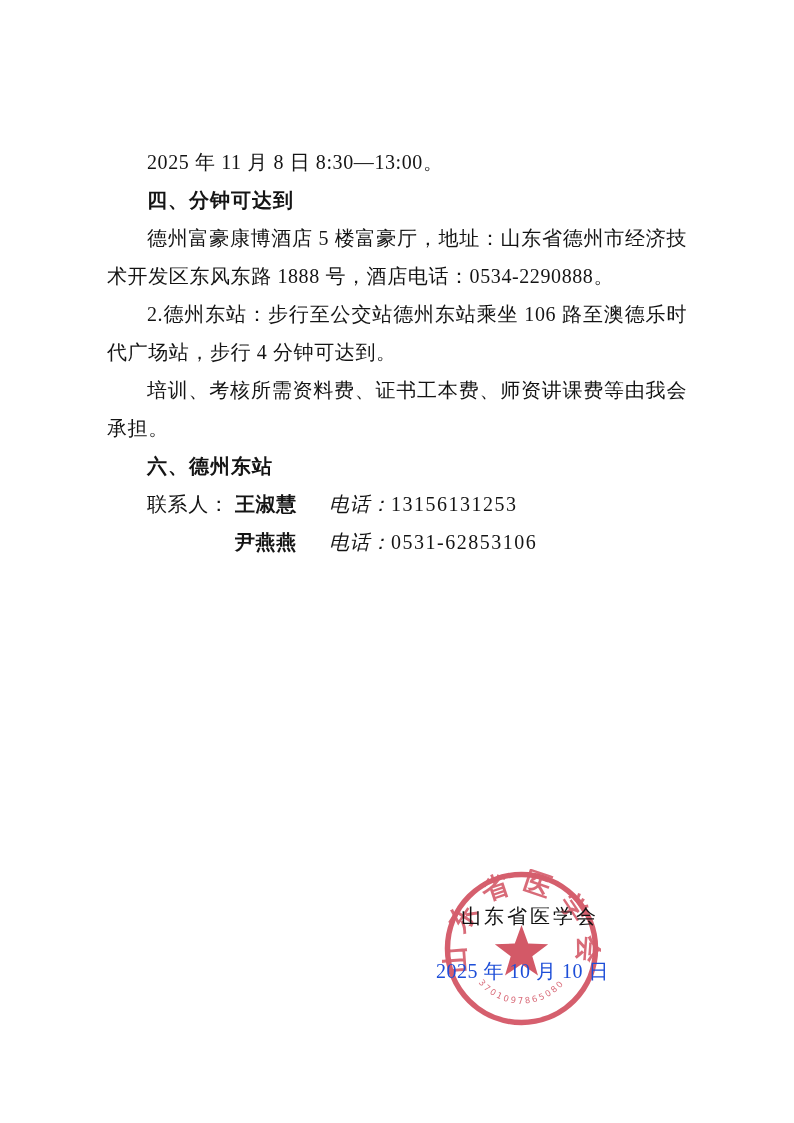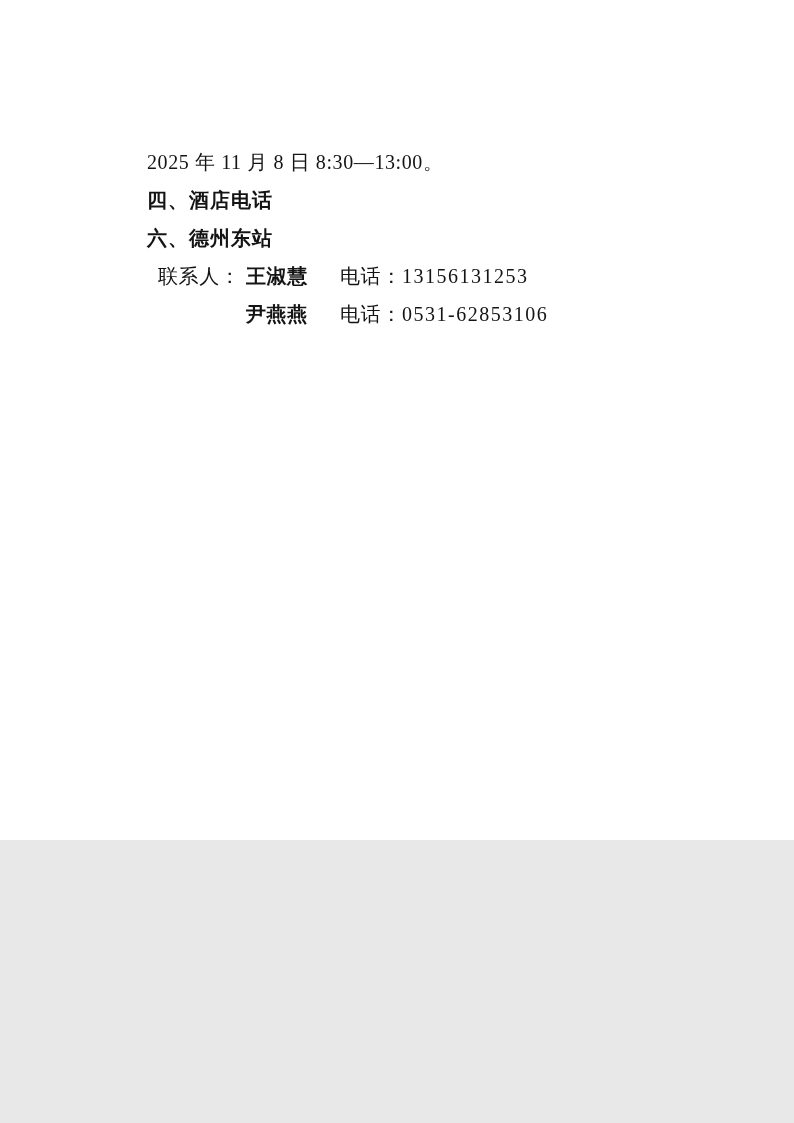--- a/index.html
+++ b/index.html
@@ -1,18 +1,18 @@
 <!DOCTYPE html>
 <html><head>
 <meta charset="utf-8">
 <style>
   html,body { margin:0; padding:0; background:#e8e8e8; }
   .page {
     position:relative;
-    width:794px; height:840px;
+    width:794px; height:1123px;
     margin:0 auto;
     background:#ffffff;
     font-family:"Liberation Serif","DejaVu Serif",serif;
     color:#141414;
     overflow:hidden;
   }
   .content {
     position:absolute;
     left:107px; top:143px;
     width:580px;
@@ -34,23 +34,23 @@
     font-family:"Liberation Sans","DejaVu Sans",sans-serif;
     letter-spacing:1px;
   }
   .contact-row {
     font-size:20px;
     line-height:38px;
     letter-spacing:0.6px;
     white-space:nowrap;
   }
   .c-indent { display:inline-block; width:40px; }
-  .c-label  { display:inline-block; width:88px;margin-left:11px; }
+  .c-label  { display:inline-block; width:88px; }
   .c-name   { display:inline-block; width:94px;font-weight:bold; }
-  .c-plabel { display:inline-block; width:62px; }
+  .c-plabel { display:inline-block; width:62px;font-style:italic; }
   .c-phone  { letter-spacing:1.5px;margin-top:8px; }
   
   .seal-svg { position:absolute; left:442px; top:869px; }
   .sig-org  {
     position:absolute; left:461px; top:901px;
     font-size:20px; line-height:30px; letter-spacing:3px;
     color:#111;
   }
   .sig-date {
     position:absolute; left:436px; top:956px;
@@ -61,22 +61,25 @@
 </style>
 </head>
 <body>
 
 <div class="page">
 
   <div class="content">
 
     <p class="body-par">2025 年 11 月 8 日 8:30—13:00。</p>
 
-    <h2 class="sec-heading">四、酒店电话</h2>
+    <h2 class="sec-heading">四、分钟可达到</h2>
+    <p class="body-par">德州富豪康博酒店 5 楼富豪厅，地址：山东省德州市经济技术开发区东风东路 1888 号，酒店电话：0534-2290888。</p>
+    <p class="body-par">2.德州东站：步行至公交站德州东站乘坐 106 路至澳德乐时代广场站，步行 4 分钟可达到。</p>
 
+    <p class="body-par">培训、考核所需资料费、证书工本费、师资讲课费等由我会承担。</p>
 
     <h2 class="sec-heading">六、德州东站</h2>
 
     <div class="contact-row">
       <span class="c-indent"></span><span class="c-label">联系人：</span><span class="c-name">王淑慧</span><span class="c-plabel">电话：</span><span class="c-phone">13156131253</span>
     </div>
 
     <div class="contact-row">
       <span class="c-indent"></span><span class="c-label"></span><span class="c-name">尹燕燕</span><span class="c-plabel">电话：</span><span class="c-phone">0531-62853106</span>
     </div>

